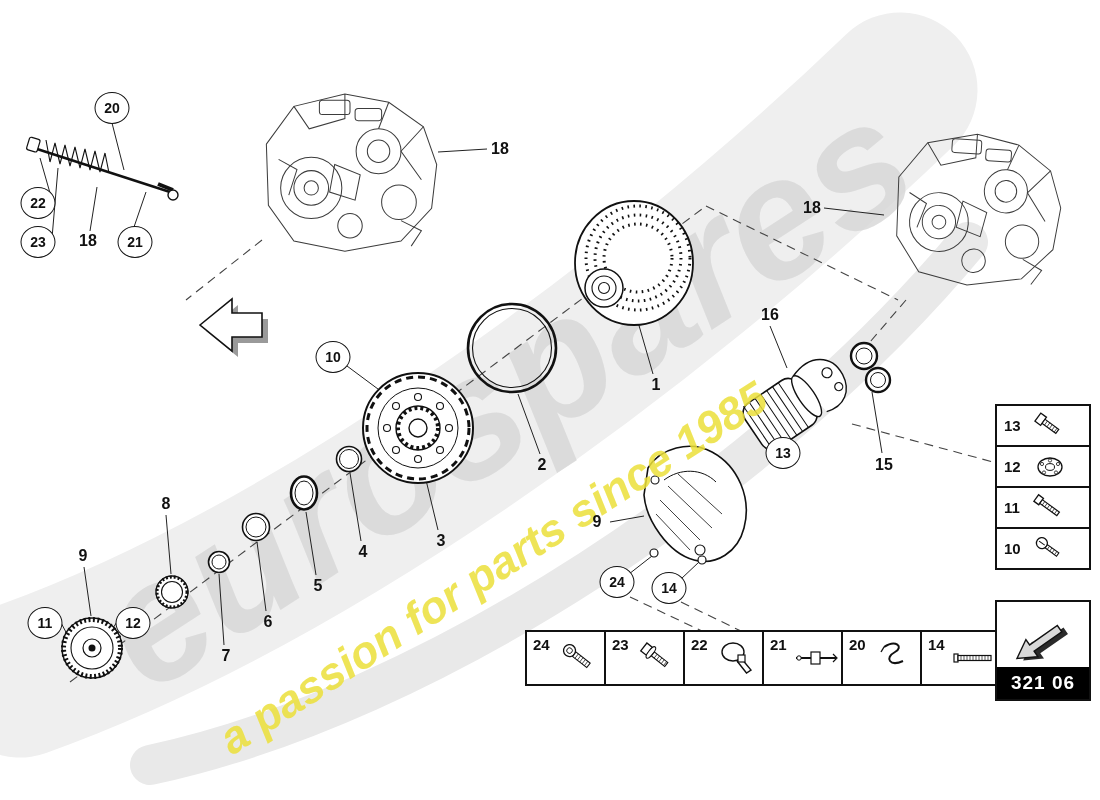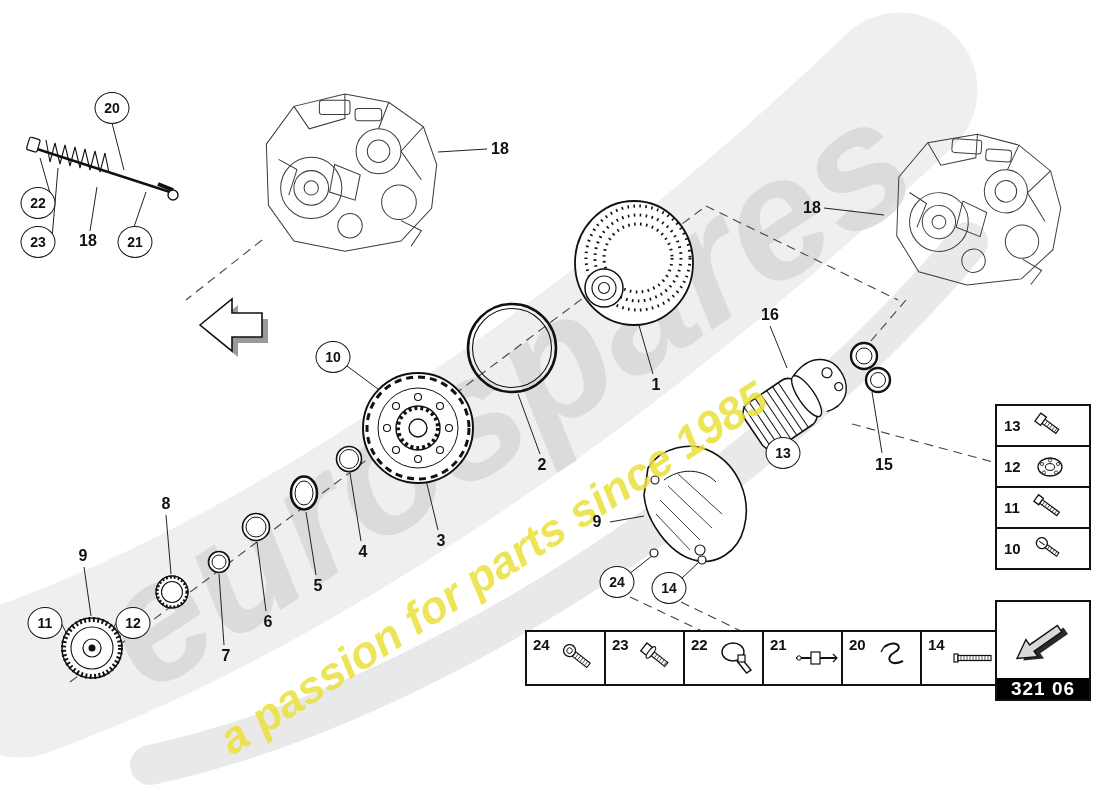--- a/index.html
+++ b/index.html
@@ -15,21 +15,21 @@
   .side-row{height:39px;display:flex;align-items:center;border-bottom:2px solid #111;}
   .side-row:last-child{border-bottom:none;}
   .side-num{font-weight:bold;font-size:15px;margin-left:7px;width:24px;}
   .bottom-table{position:absolute;left:525px;top:630px;height:52px;display:flex;border:2px solid #111;background:#fff;z-index:5;}
   .bottom-cell{width:77px;border-right:2px solid #111;position:relative;display:flex;align-items:center;justify-content:flex-end;}
   .bottom-cell:last-child{border-right:none;}
   .bottom-num{position:absolute;left:6px;top:4px;font-weight:bold;font-size:15px;}
   .code-box{position:absolute;left:995px;top:600px;width:92px;height:97px;border:2px solid #111;
             background:#fff;display:flex;flex-direction:column;z-index:5;}
   .code-arrow{flex:1;position:relative;}
-  .code-bar{height:21px;background:#000;color:#fff;font-weight:bold;font-size:19px;display:flex;
+  .code-bar{height:32px;background:#000;color:#fff;font-weight:bold;font-size:19px;display:flex;
             align-items:center;justify-content:center;letter-spacing:1px;}
 </style>
 </head>
 <body>
 
 <div class="stage">
 
   <svg class="art" width="1100" height="800" viewBox="0 0 1100 800">
 
     <g>

